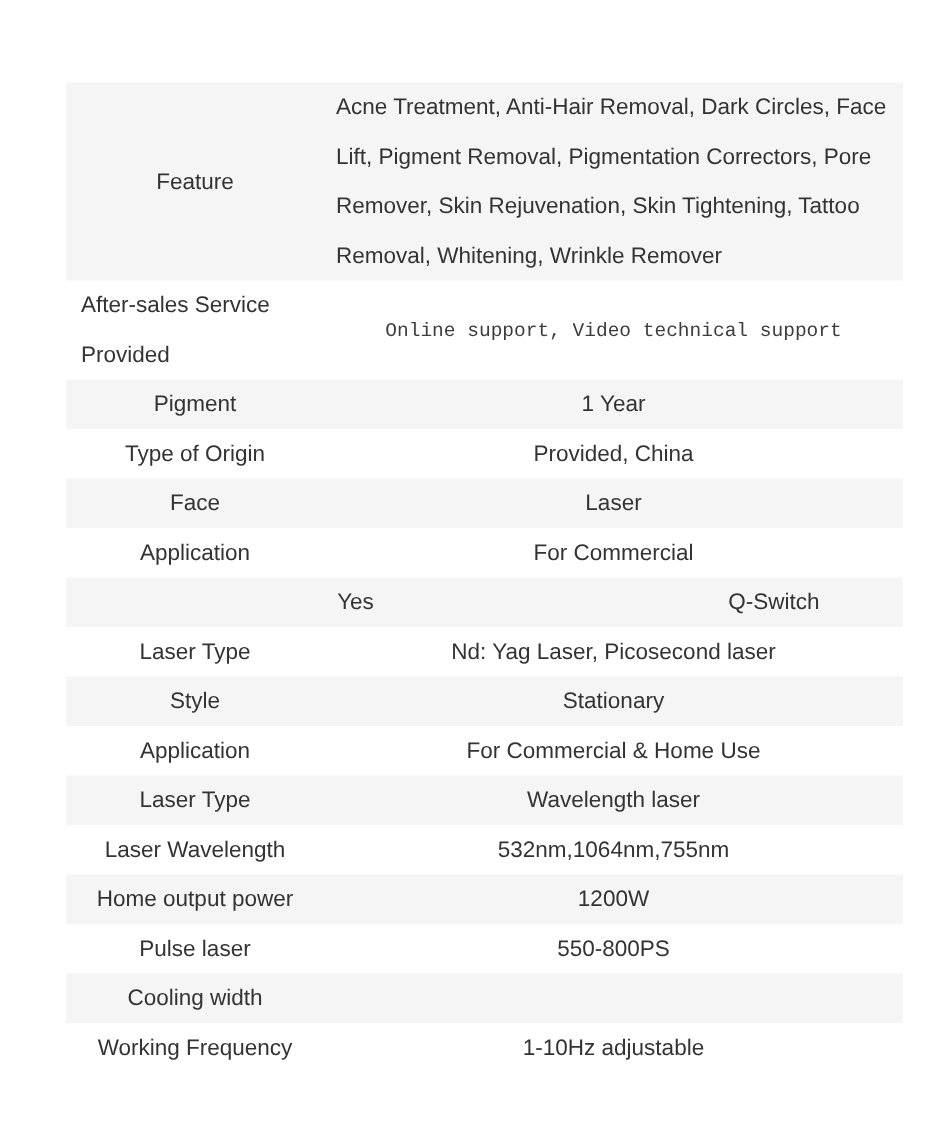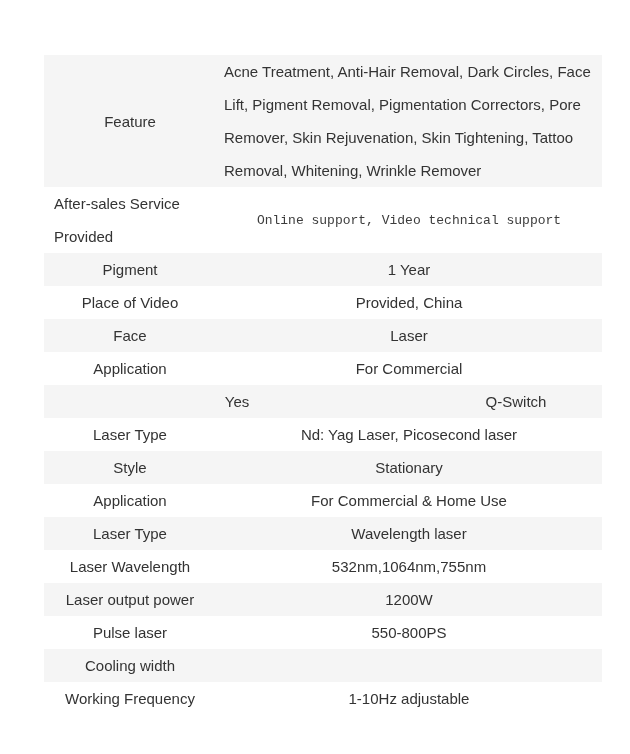--- a/index.html
+++ b/index.html
@@ -67,21 +67,21 @@
     <div class="cell label-cell">After-sales Service Provided</div>
     <div class="cell value-cell mono-value">Online support, Video technical support</div>
   </div>
 
   <div class="row">
     <div class="cell label-cell">Pigment</div>
     <div class="cell value-cell">1 Year</div>
   </div>
 
   <div class="row">
-    <div class="cell label-cell">Place of Video</div>
+    <div class="cell label-cell">Type of Origin</div>
     <div class="cell value-cell">Provided, China</div>
   </div>
 
   <div class="row">
     <div class="cell label-cell">Face</div>
     <div class="cell value-cell">Laser</div>
   </div>
 
   <div class="row">
     <div class="cell label-cell">Application</div>
@@ -112,21 +112,21 @@
     <div class="cell label-cell">Laser Type</div>
     <div class="cell value-cell">Wavelength laser</div>
   </div>
 
   <div class="row">
     <div class="cell label-cell">Laser Wavelength</div>
     <div class="cell value-cell">532nm,1064nm,755nm</div>
   </div>
 
   <div class="row">
-    <div class="cell label-cell">Laser output power</div>
+    <div class="cell label-cell">Home output power</div>
     <div class="cell value-cell">1200W</div>
   </div>
 
   <div class="row">
     <div class="cell label-cell">Pulse laser</div>
     <div class="cell value-cell">550-800PS</div>
   </div>
 
   <div class="row">
     <div class="cell label-cell">Cooling width</div>

